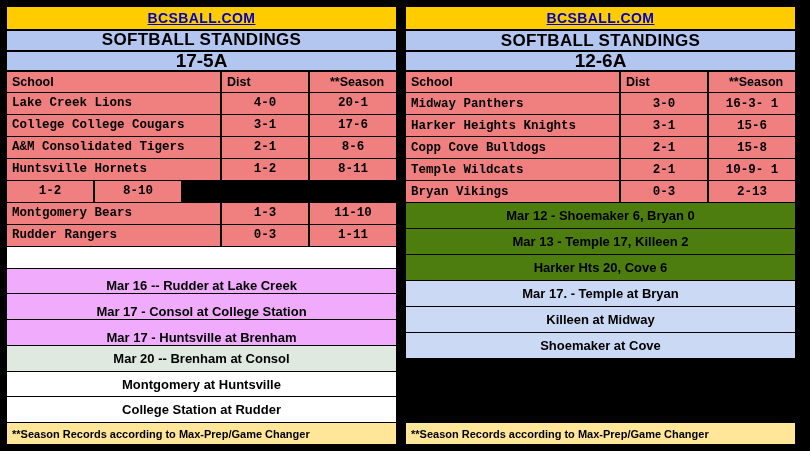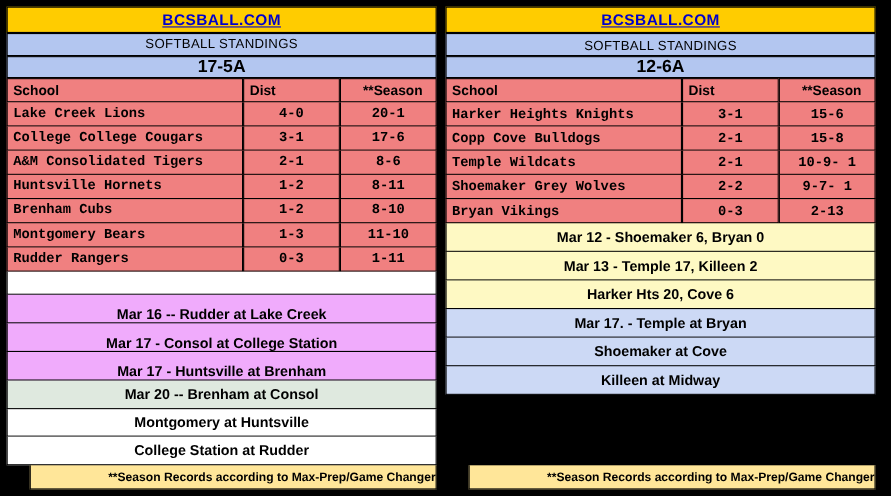--- a/index.html
+++ b/index.html
@@ -40,33 +40,33 @@
     font-size:14px;
     text-decoration:underline;
     letter-spacing:.4px;
   }
   .title{
     height:21px;
     background:#b3c6f0;
     justify-content:center;
   }
   .title span{
-    font-weight:normal;
-    font-size:12px;
+    font-weight:bold;
+    font-size:17px;
     color:#000;
     letter-spacing:.3px;
   }
   .subtitle{
     height:20px;
     background:#b3c6f0;
     justify-content:center;
   }
   .subtitle span{
     font-weight:bold;
-    font-size:16px;
+    font-size:19px;
     color:#000;
   }
   .tbl{
     display:flex;
     flex-direction:column;
     text-align:center;
   }
   .trow{
     display:flex;
     height:22px;
@@ -106,29 +106,28 @@
     border-top:none;
   }
   .note span{
     font-weight:bold;
     font-size:13px;
     color:#000;
   }
   .n-pink{background:#f0abfc;align-items:flex-end;}
   .n-green{background:#dfe9df;}
   .n-white{background:#fff;}
-  .n-blue-d{background:#fef9c3;}
+  .n-blue-d{background:#4d7c0f;}
   .n-blue-l{background:#ccd9f5;}
   .footer{
     height:22px;
     background:#ffe699;
-    justify-content:flex-end;
+    justify-content:flex-start;
     padding-left:5px;
     border-top:none;
-    margin-left:21px;
   }
   .footer span{
     font-size:11px;
     font-weight:bold;
     color:#000;
   }
   .spacer{flex:1 1 auto;}
 </style>
 </head>
 <body>
@@ -167,21 +166,20 @@
         <div class="c-school">A&amp;M Consolidated Tigers</div>
         <div class="c-dist">2-1</div>
         <div class="c-season">8-6</div>
       </div>
       <div class="trow team">
         <div class="c-school">Huntsville Hornets</div>
         <div class="c-dist">1-2</div>
         <div class="c-season">8-11</div>
       </div>
       <div class="trow team">
-        <div class="c-school">Brenham Cubs</div>
         <div class="c-dist">1-2</div>
         <div class="c-season">8-10</div>
       </div>
       <div class="trow team">
         <div class="c-school">Montgomery Bears</div>
         <div class="c-dist">1-3</div>
         <div class="c-season">11-10</div>
       </div>
       <div class="trow team">
         <div class="c-school">Rudder Rangers</div>
@@ -230,63 +228,63 @@
     </div>
 
     <div class="tbl">
       <div class="trow hdr">
         <div class="c-school">School</div>
         <div class="c-dist">Dist</div>
         <div class="c-season">**Season</div>
       </div>
 
       <div class="trow team">
+        <div class="c-school">Midway Panthers</div>
+        <div class="c-dist">3-0</div>
+        <div class="c-season">16-3- 1</div>
+      </div>
+      <div class="trow team">
         <div class="c-school">Harker Heights Knights</div>
         <div class="c-dist">3-1</div>
         <div class="c-season">15-6</div>
       </div>
       <div class="trow team">
         <div class="c-school">Copp Cove Bulldogs</div>
         <div class="c-dist">2-1</div>
         <div class="c-season">15-8</div>
       </div>
       <div class="trow team">
         <div class="c-school">Temple Wildcats</div>
         <div class="c-dist">2-1</div>
         <div class="c-season">10-9- 1</div>
       </div>
       <div class="trow team">
-        <div class="c-school">Shoemaker Grey Wolves</div>
-        <div class="c-dist">2-2</div>
-        <div class="c-season">9-7- 1</div>
-      </div>
-      <div class="trow team">
         <div class="c-school">Bryan Vikings</div>
         <div class="c-dist">0-3</div>
         <div class="c-season">2-13</div>
       </div>
     </div>
 
     <div class="row note n-blue-d">
       <span>Mar 12 - Shoemaker 6, Bryan 0</span>
     </div>
     <div class="row note n-blue-d">
       <span>Mar 13 - Temple 17, Killeen 2</span>
     </div>
     <div class="row note n-blue-d">
       <span>Harker Hts 20, Cove 6</span>
     </div>
     <div class="row note n-blue-l">
       <span>Mar 17. - Temple at Bryan</span>
     </div>
     <div class="row note n-blue-l">
+      <span>Killeen at Midway</span>
+    </div>
+    <div class="row note n-blue-l">
       <span>Shoemaker at Cove</span>
-    </div>
-    <div class="row note n-blue-l">
-      <span>Killeen at Midway</span>
     </div>
 
     <div class="spacer"></div>
 
     <div class="row footer">
       <span>**Season Records according to Max-Prep/Game Changer</span>
     </div>
   </div>
 
 </div>

